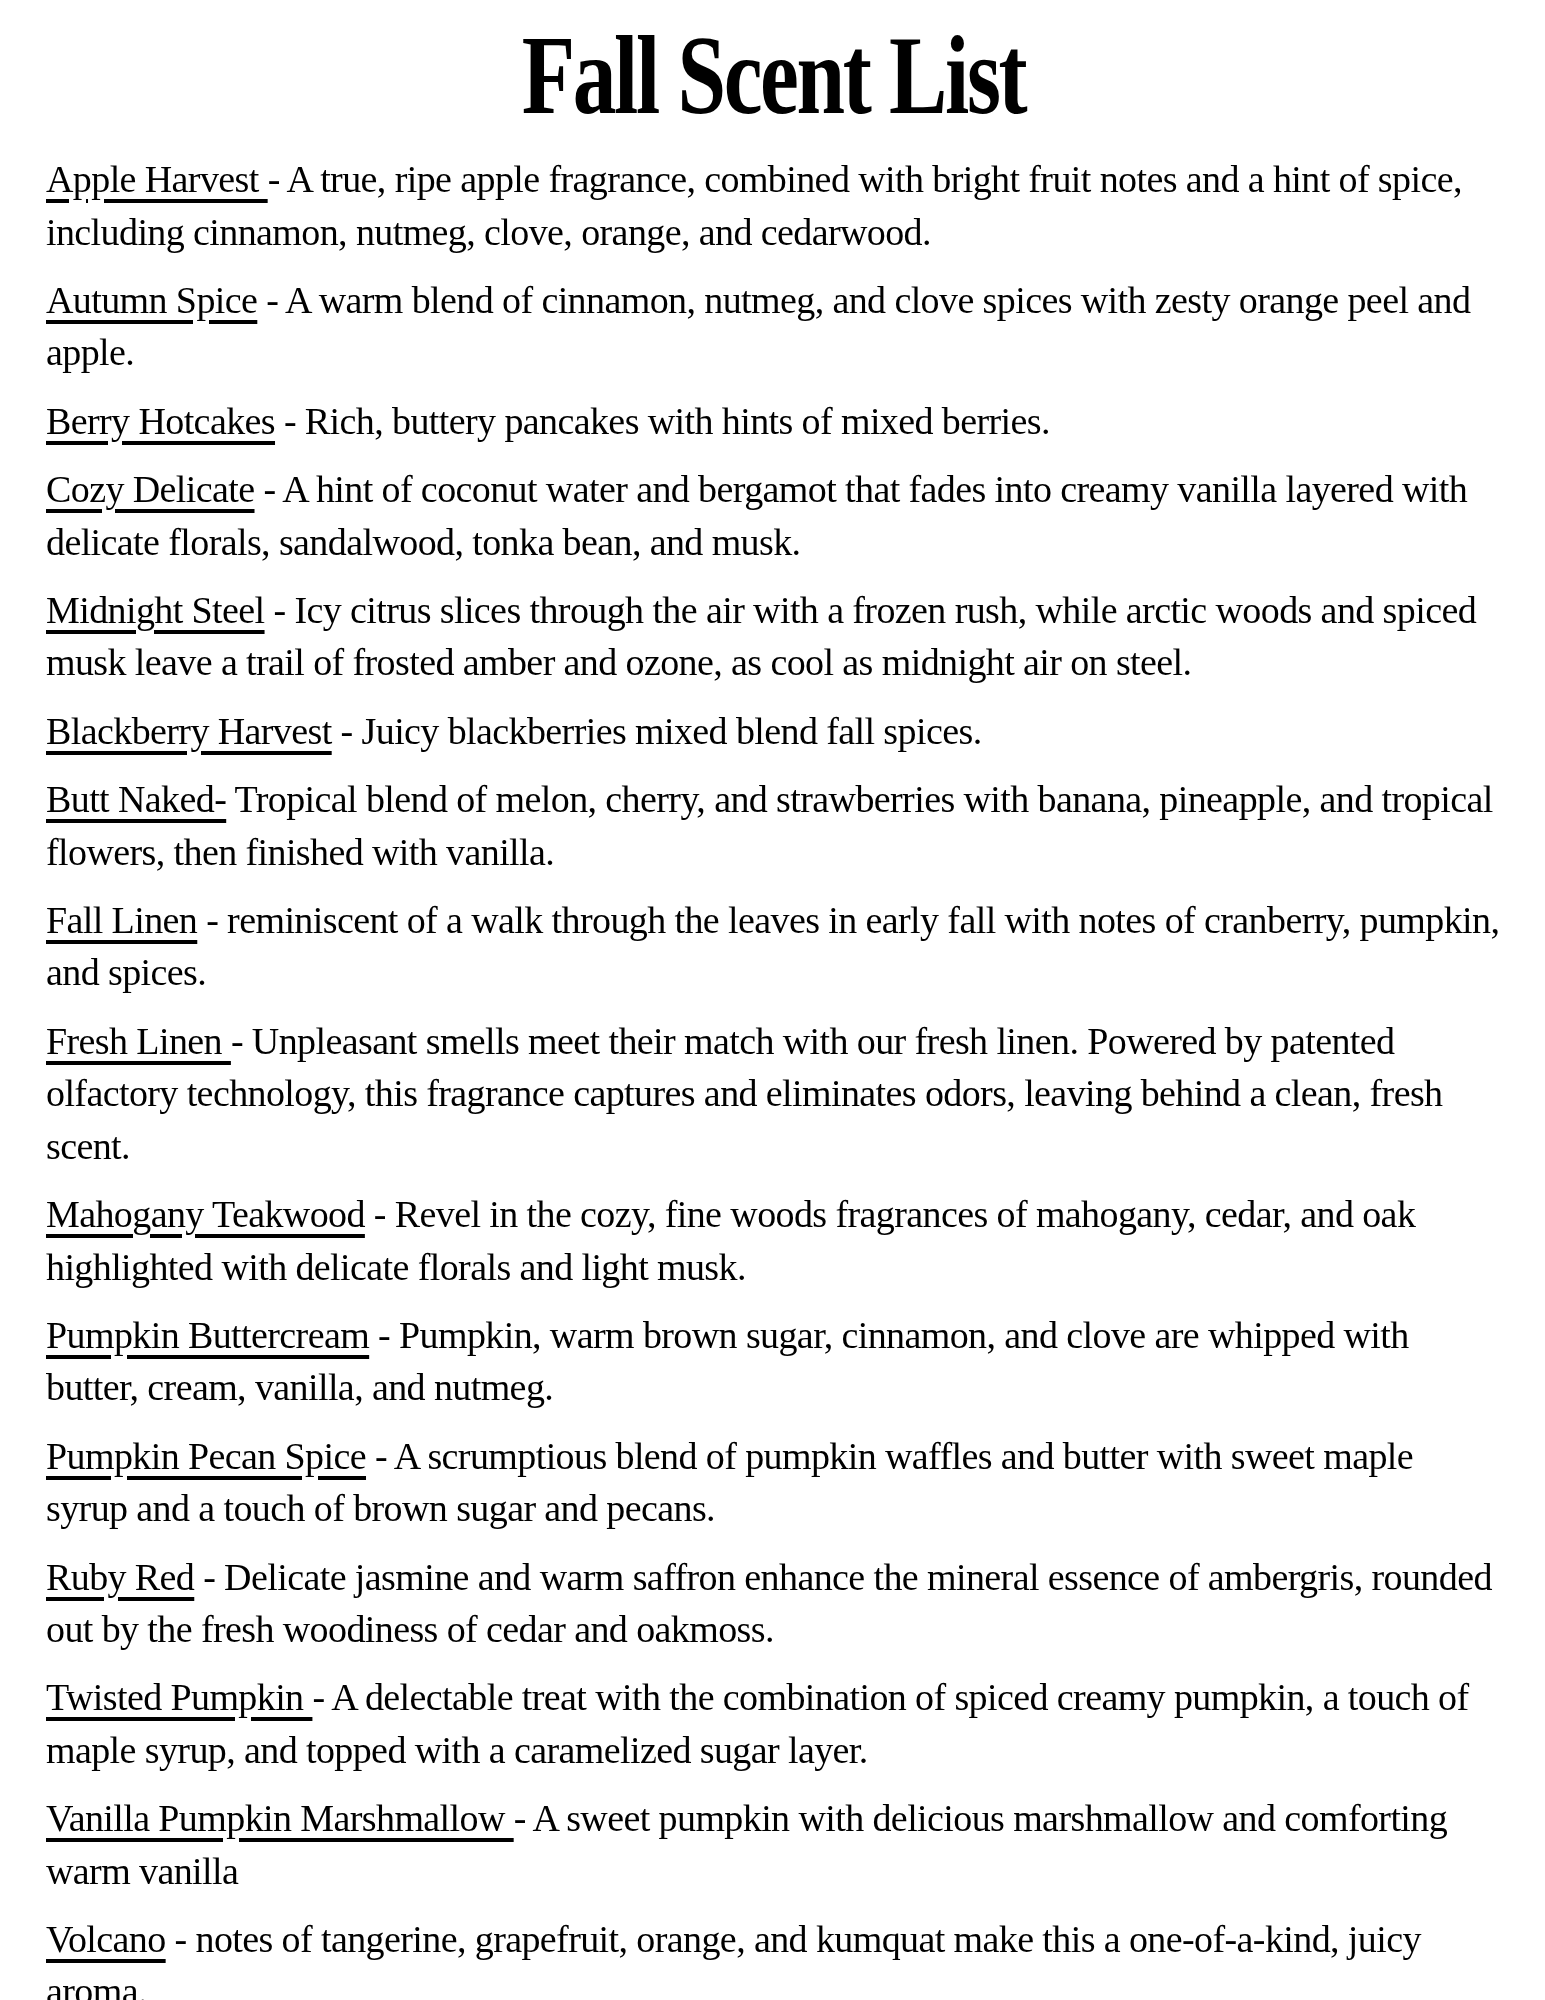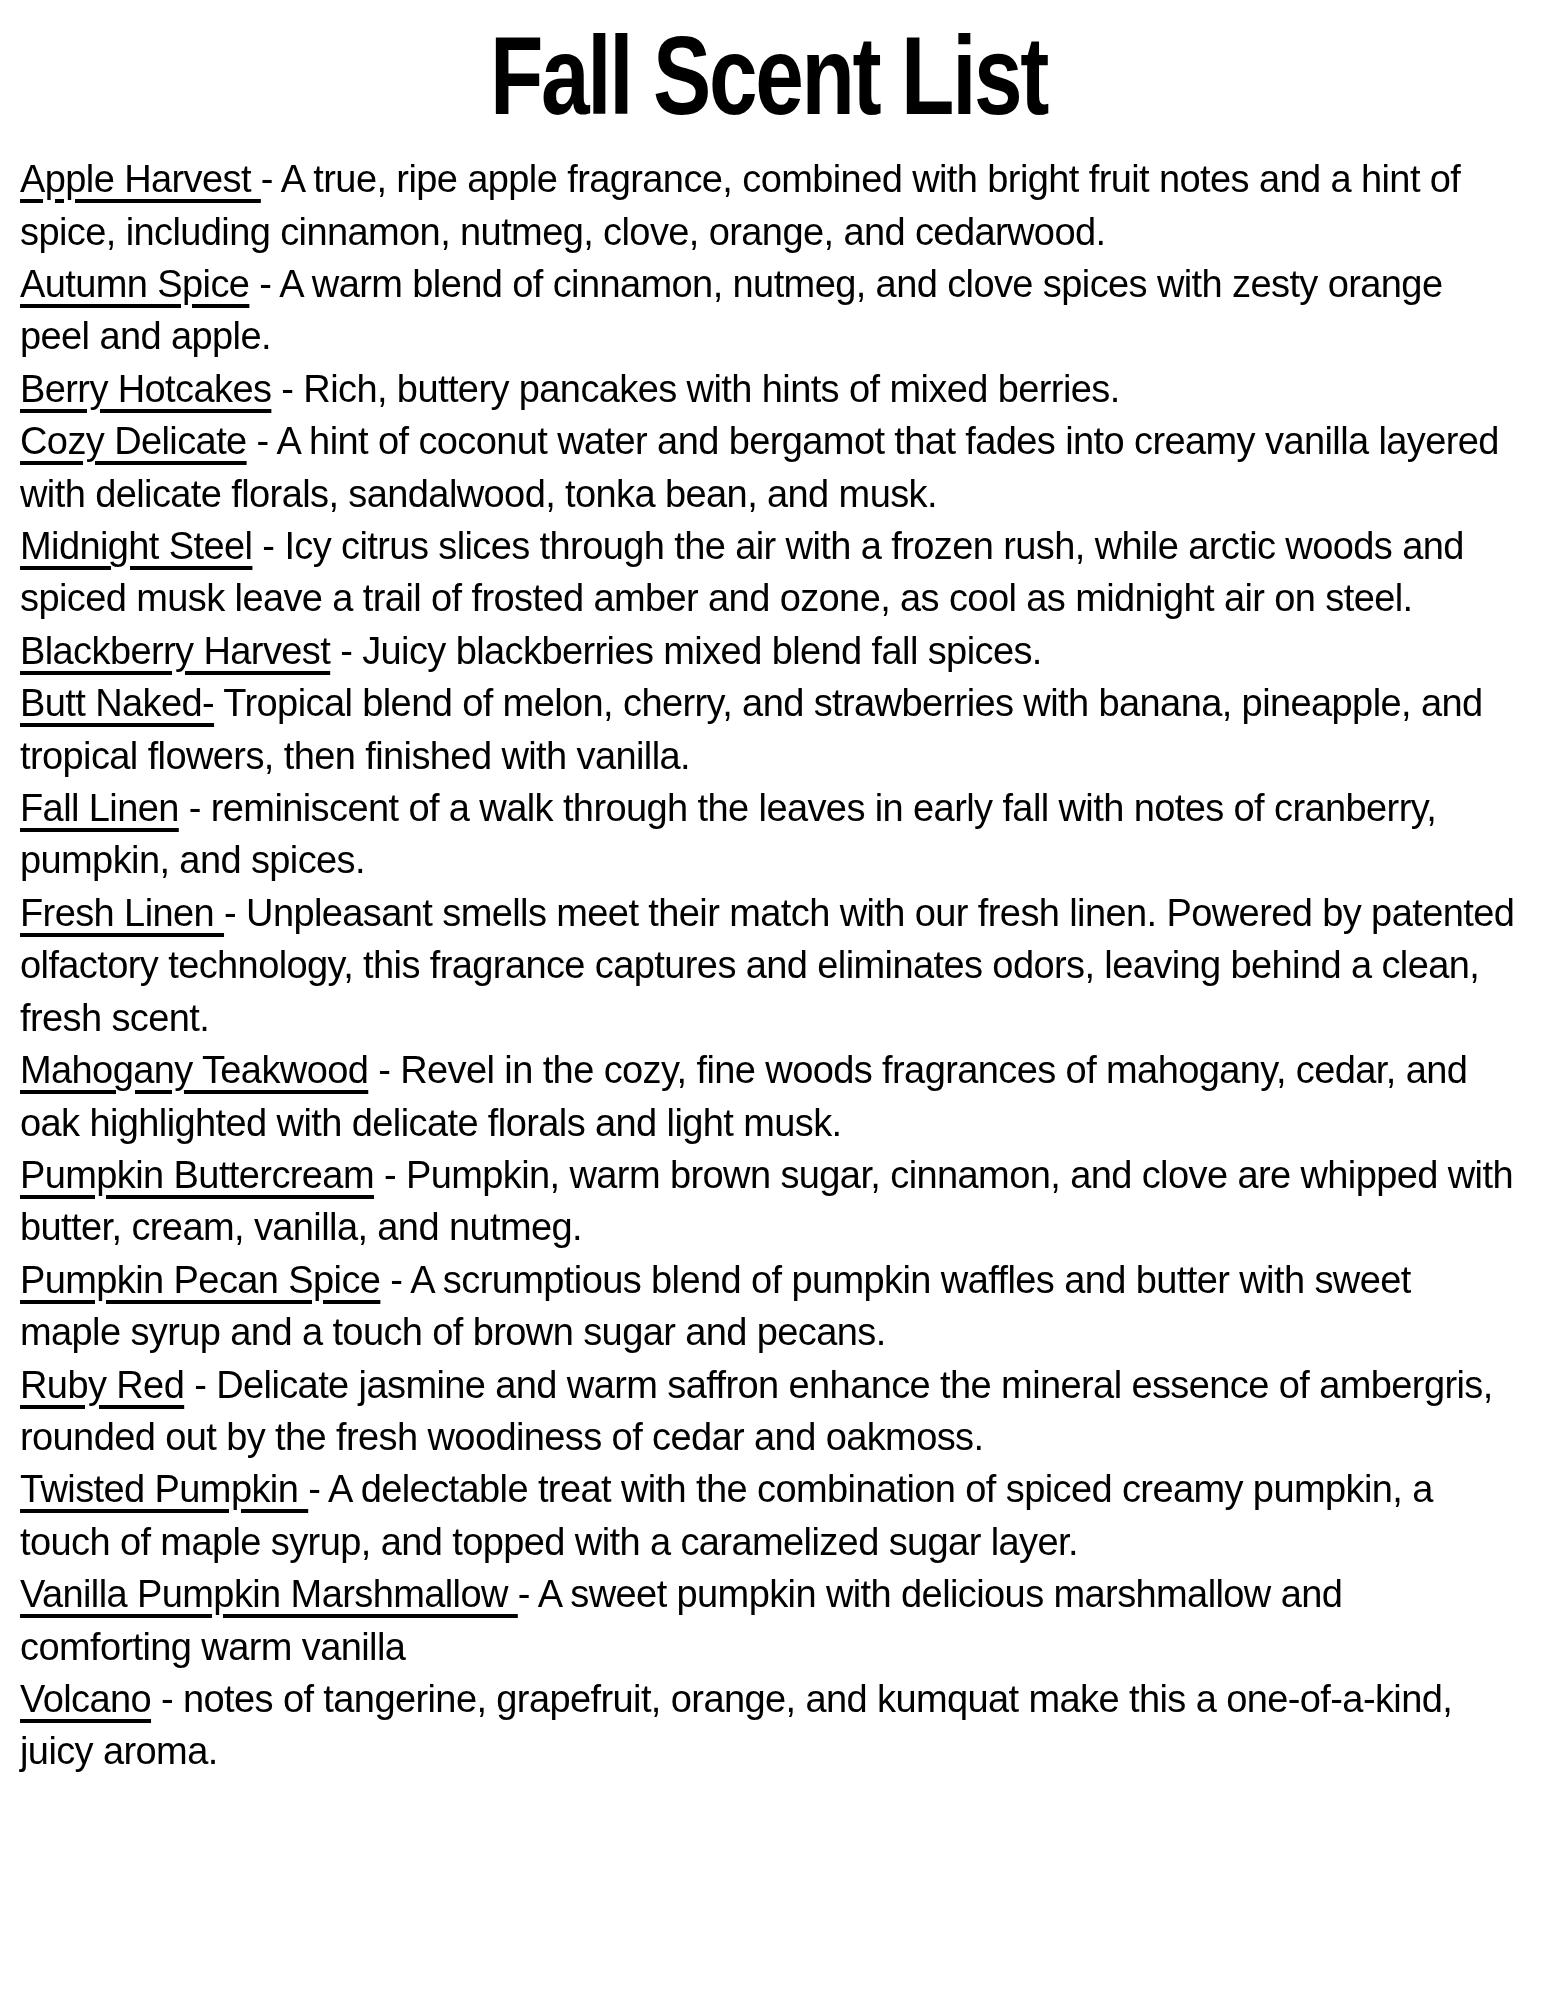--- a/index.html
+++ b/index.html
@@ -11,41 +11,42 @@
   body {
     width: 1545px;
     height: 2000px;
     overflow: hidden;
     color: #000000;
     font-family: "Liberation Sans", sans-serif;
   }
   .doc {
     width: 100%;
     height: 100%;
-    padding: 14px 28px 0 20px;
+    padding: 14px 28px 0 30px;
+    font-family: Liberation Serif, serif;
   }
   .title {
     margin: 0 0 16px 0;
     text-align: center;
     font-size: 112px;
     line-height: 1.1;
     font-weight: 900;
     letter-spacing: -3px;
     transform: scaleX(0.78);
     transform-origin: 50% 50%;
     white-space: nowrap;
   }
   .scent-list {
     font-size: 38px;
     line-height: 52.4px;
     letter-spacing: -0.6px;
     font-weight: 400;
   }
   .scent {
-    margin: 0;
+    margin: 16px;
     padding: 0;
   }
   .scent-name {
     text-decoration: underline;
     text-decoration-thickness: 3.5px;
     text-underline-offset: 7px;
   }
 </style>
 </head>
 <body>

